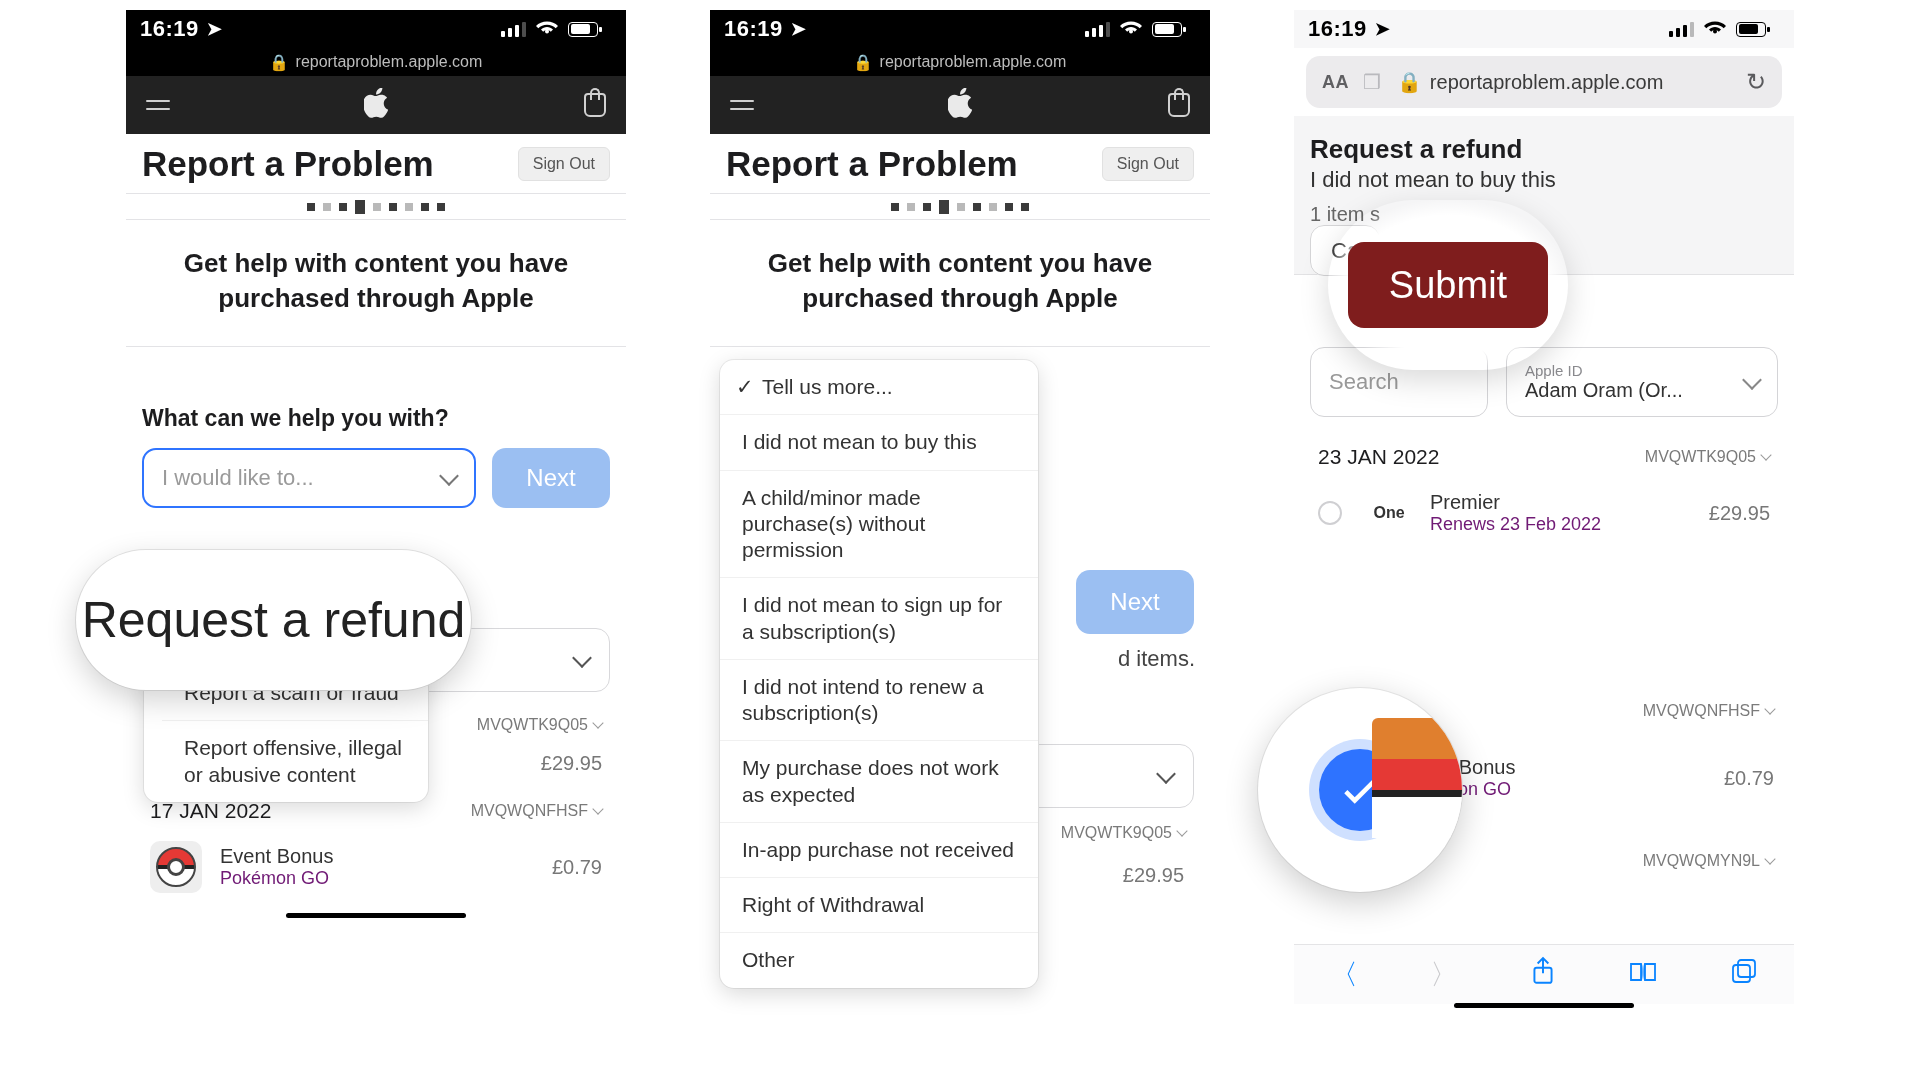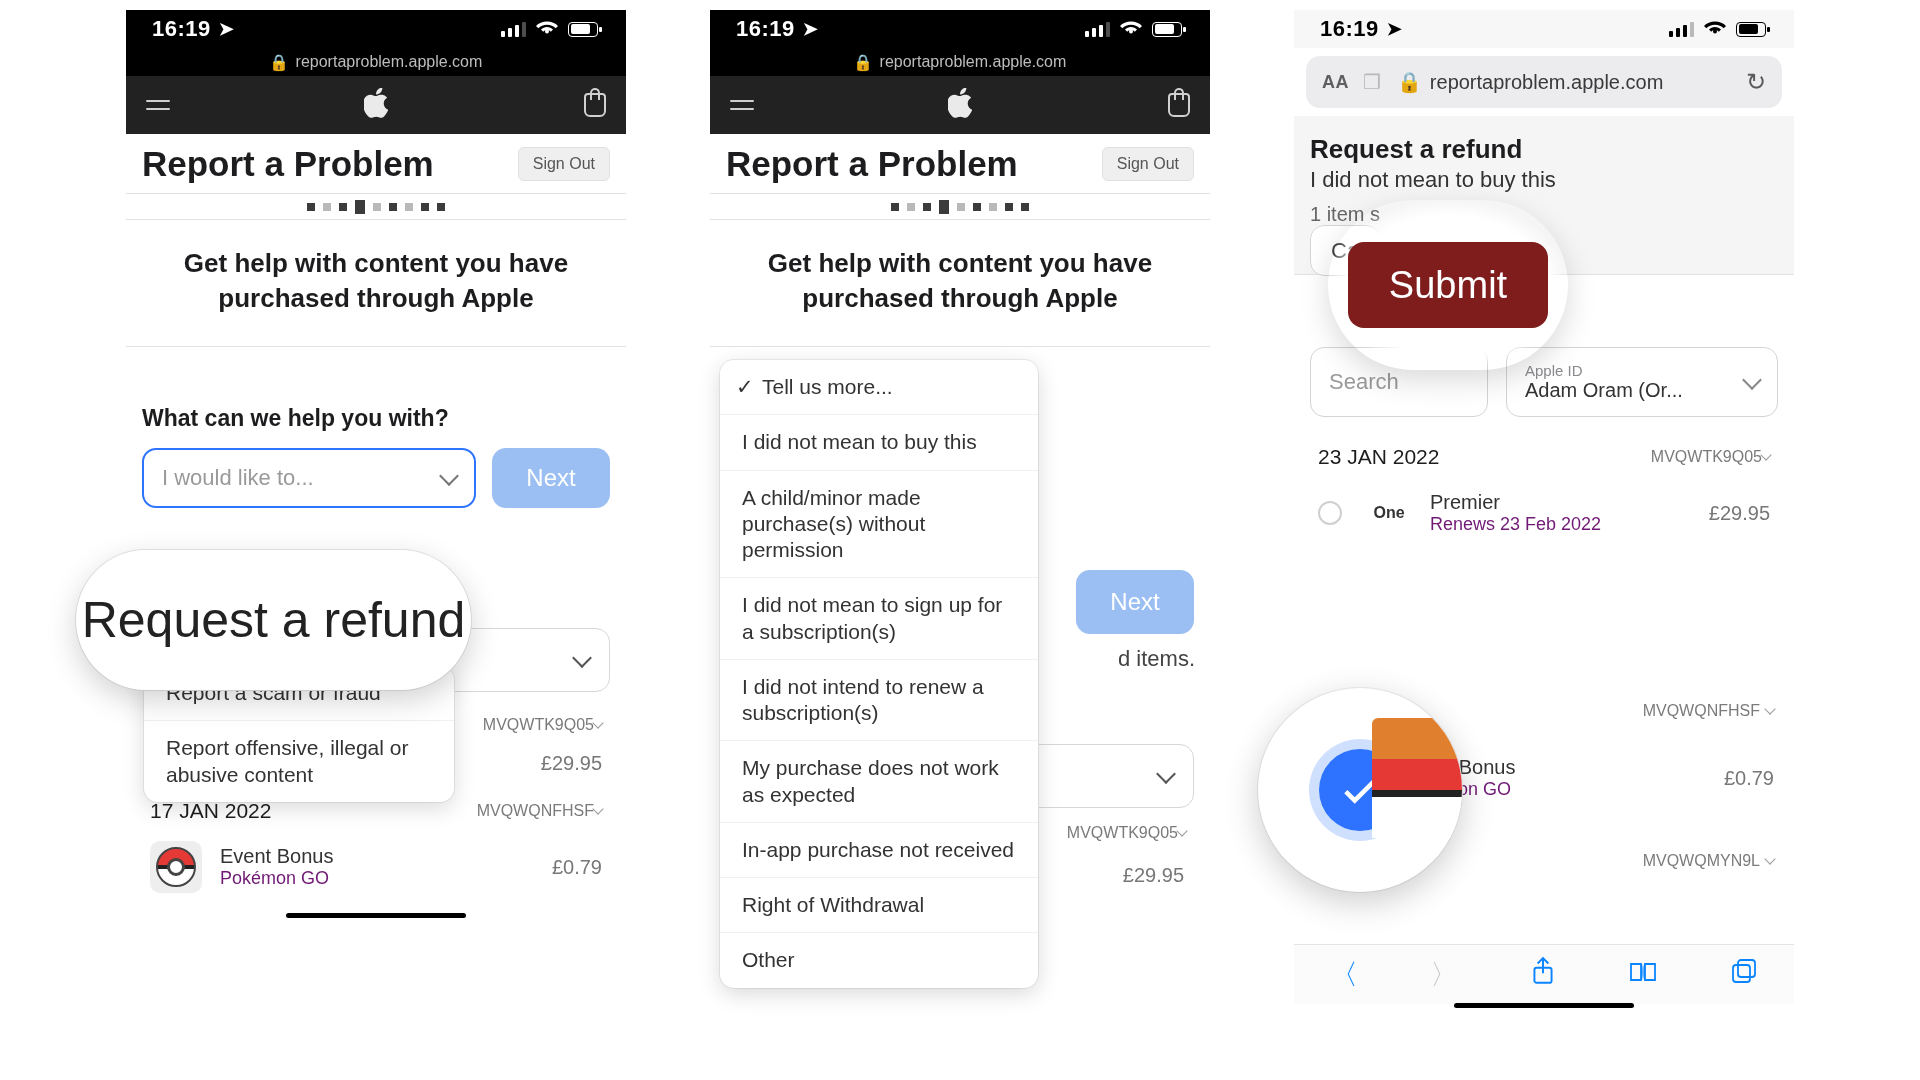--- a/index.html
+++ b/index.html
@@ -39,21 +39,21 @@
     flex: 0 0 500px;
     position: relative;
   }
 
   
   .status {
     height: 38px;
     display: flex;
     justify-content: space-between;
     align-items: center;
-    padding: 0 28px 0 26px;
+    padding: 0 28px 0 14px;
     font-size: 22px;
     font-weight: 600;
     letter-spacing: 0.5px;
   }
   .status.dark { background: var(--black); color: #fff; }
   .status.light { background: #f7f7f8; color: #000; }
   .status .left { display:flex; align-items:center; gap:8px; }
   .status .right { display:flex; align-items:center; gap:10px; }
   .loc-icon { font-size: 18px; }
   .sig-bars { display:flex; align-items:flex-end; gap:3px; height:16px; }
@@ -111,21 +111,21 @@
     width:118px; border-radius:14px; background:var(--blue-soft); color:#fff; font-size:24px; font-weight:500; display:flex; align-items:center; justify-content:center;
   }
 
   .select-plain {
     margin-top:18px; height:64px; border:1px solid #d8d8db; border-radius:14px; display:flex; align-items:center; justify-content:space-between; padding:0 20px; font-size:22px; color:#444;
   }
   .select-plain .chev { border-color:#555; }
 
   .date-hdr { display:flex; justify-content:space-between; align-items:center; padding:10px 8px 8px 8px; }
   .date-hdr .date { font-size:21px; font-weight:400; }
-  .date-hdr .order { font-size:16px; color:#7a7a7a; display:flex; align-items:center; }
+  .date-hdr .order { font-size:16px; color:#7a7a7a; display:flex; align-items:center; gap:6px; }
   .date-hdr .order .chev { width:8px; height:8px; border-width:1.5px; border-color:#9a9a9a; }
 
   .line-item { display:flex; align-items:center; gap:18px; padding:10px 8px; }
   .line-item .thumb { width:52px; height:52px; border-radius:10px; background:#eee; display:flex; align-items:center; justify-content:center; overflow:hidden;}
   .pokeball { width:40px; height:40px; border-radius:50%; background:
     linear-gradient(to bottom, #e53935 0 45%, #222 45% 55%, #fff 55% 100%);
     position:relative; border:2px solid #444;}
   .pokeball::after{content:""; position:absolute; left:50%; top:50%; transform:translate(-50%,-50%); width:12px; height:12px; border:3px solid #444; border-radius:50%; background:#fff;}
   .li-text { flex:1; }
   .li-text .t { font-size:20px; color:#333;}
@@ -321,21 +321,21 @@
             </span>
         <span class="li-text">
           <div class="t">Event Bonus</div>
           <div class="s">Pokémon GO</div>
         </span>
         <span class="li-price">£0.79</span>
       </div>
       <div class="home-ind"></div>
     </div>
 
-    <div class="dropdown" style="left:18px; top:656px; width:310px;">
+    <div class="dropdown" style="left:18px; top:656px; width:284px;padding-left:18px;">
       <div class="opt">Report a scam or fraud</div>
       <div class="opt">Report offensive, illegal or abusive content</div>
     </div>
 
     <div class="zoom refund">
       <span>Request a refund</span>
     </div>
   </div>
 
   <div class="phone p2">

